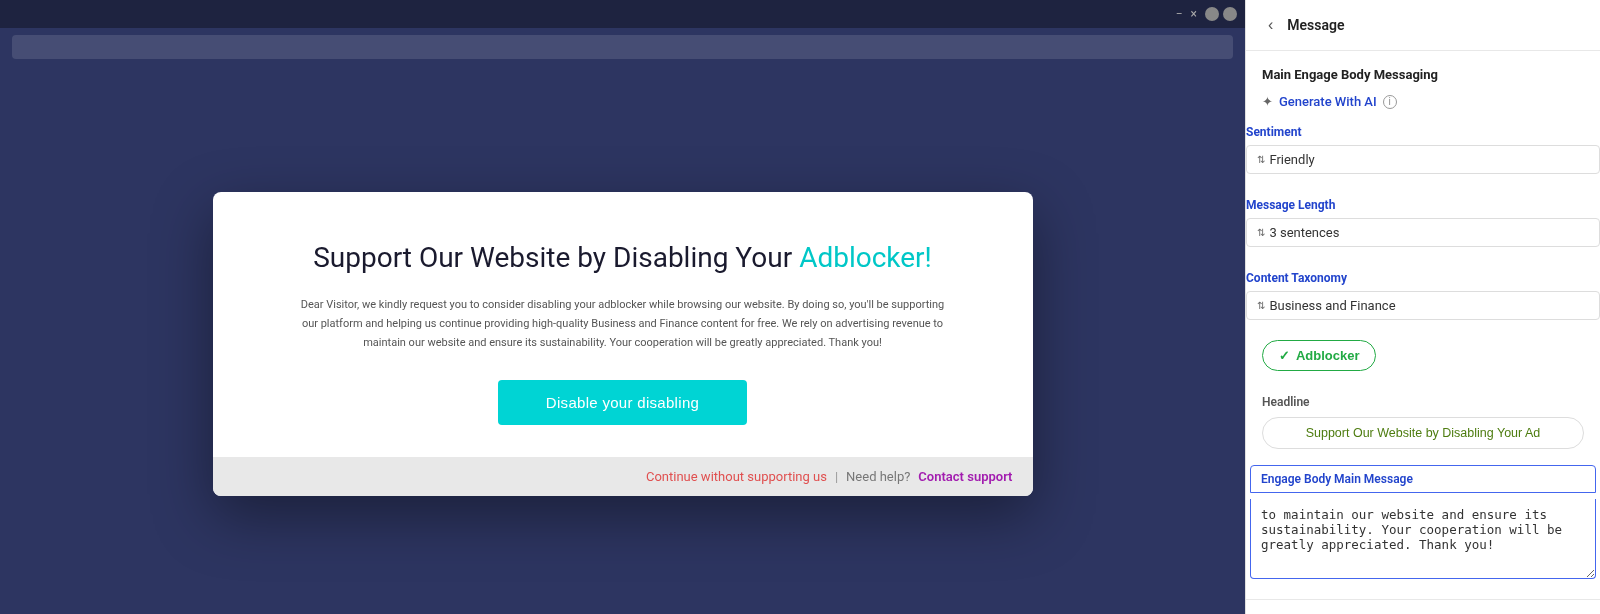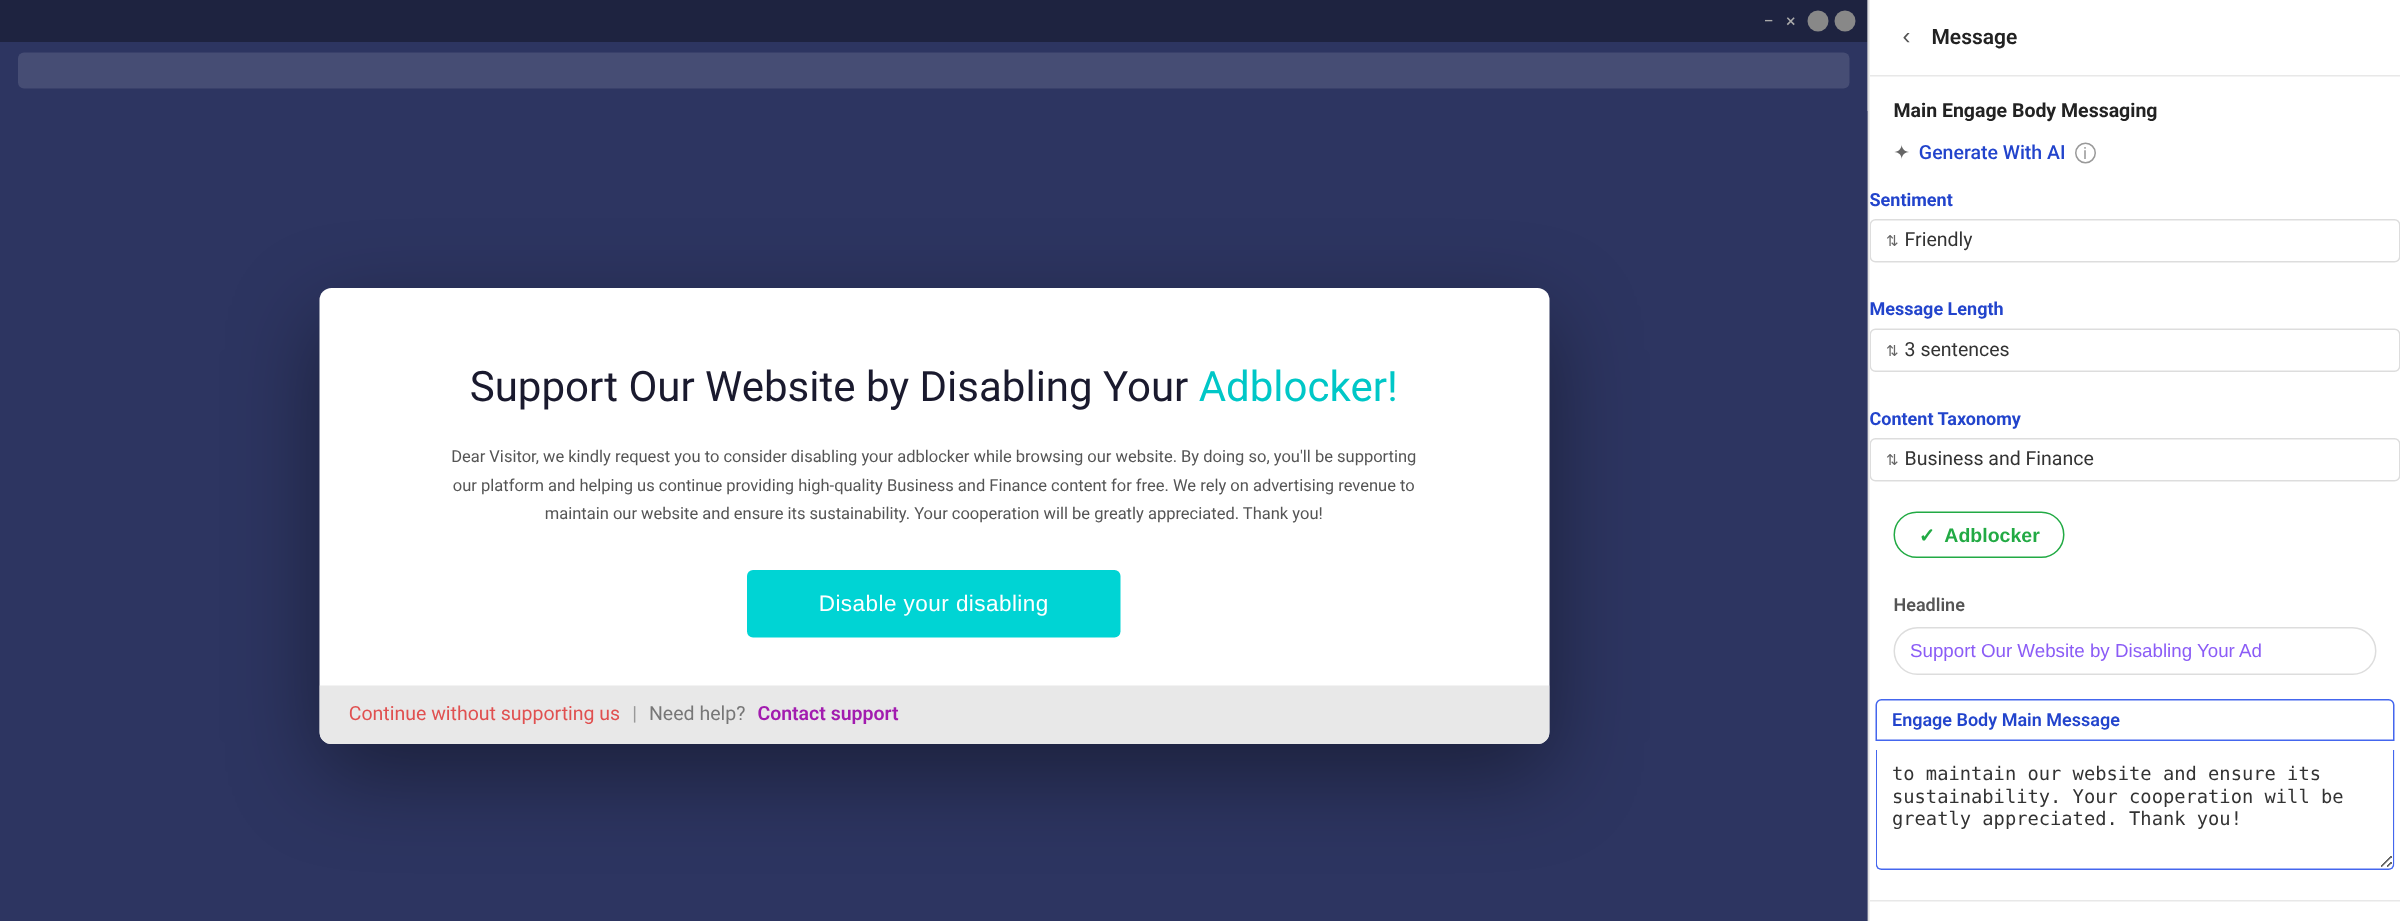--- a/index.html
+++ b/index.html
@@ -123,21 +123,21 @@
       font-weight: 500;
       cursor: pointer;
       letter-spacing: 0.3px;
     }
 
     .modal-footer {
       background: #e8e8e8;
       padding: 12px 20px;
       display: flex;
       align-items: center;
-      justify-content: flex-start;
+      justify-content: flex-end;
       gap: 8px;
       font-size: 13px;
     }
 
     .continue-link {
       color: #e05050;
       text-decoration: none;
       cursor: pointer;
     }
 
@@ -293,22 +293,23 @@
       color: #555;
       margin-bottom: 8px;
     }
 
     .text-input-plain {
       width: 100%;
       border: 1px solid #ddd;
       border-radius: 16px;
       padding: 8px 10px;
       font-size: 12.5px;
-      color: #8b5cf6;
-      background: white;
+      color: #4d7c0f;
+      background: white;
+      text-align: center;
     }
 
     .textarea-field-group {
       padding: 4px 4px 12px;
     }
 
     .textarea-label {
       font-size: 12px;
       font-weight: 600;
       color: #2244cc;

